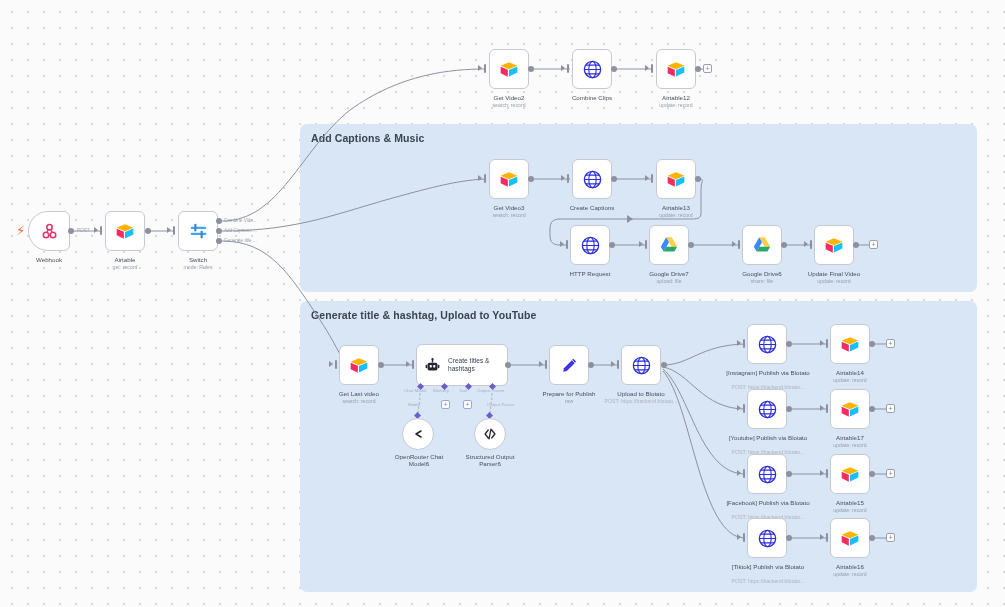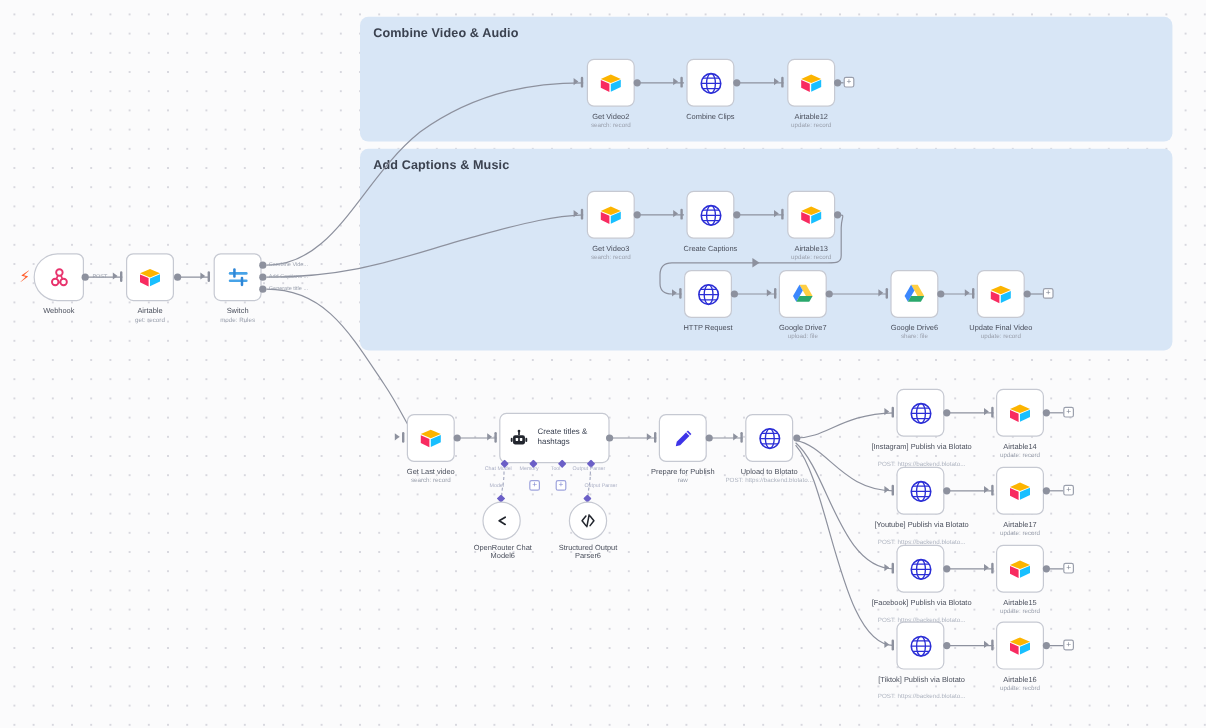--- a/index.html
+++ b/index.html
@@ -113,28 +113,28 @@
     position:absolute;font-size:4.4px;color:#a9aec4;white-space:nowrap;
   }
   svg.wires{position:absolute;inset:0;width:1005px;height:607px;pointer-events:none;}
   .bolt{position:absolute;color:#ff5d2b;font-size:13px;line-height:13px;}
 </style>
 </head>
 <body>
 
 <div id="canvas">
 
-  <div class="panel" style="left:300px;top:14px;width:677px;height:104px;">
-    <div class="panel-title">Combine Video &amp; Audio</div>
-  </div>
 
   <div class="panel" style="left:300px;top:124px;width:677px;height:168px;">
     <div class="panel-title">Add Captions &amp; Music</div>
   </div>
 
+  <div class="panel" style="left:300px;top:301px;width:677px;height:291px;">
+    <div class="panel-title">Generate title &amp; hashtag, Upload to YouTube</div>
+  </div>
 
   <svg class="wires" viewBox="0 0 1005 607">
     <g fill="none" stroke="#8d919e" stroke-width="1">
 
       <path d="M71,231 L102,231"></path>
       <path d="M147,231 L175,231"></path>
 
       <path d="M222,221 C280,221 300,150 350,110 C400,74 450,69 486,69"></path>
 
       <path d="M222,231 C300,231 340,212 400,196 C440,185 462,180 486,179"></path>

